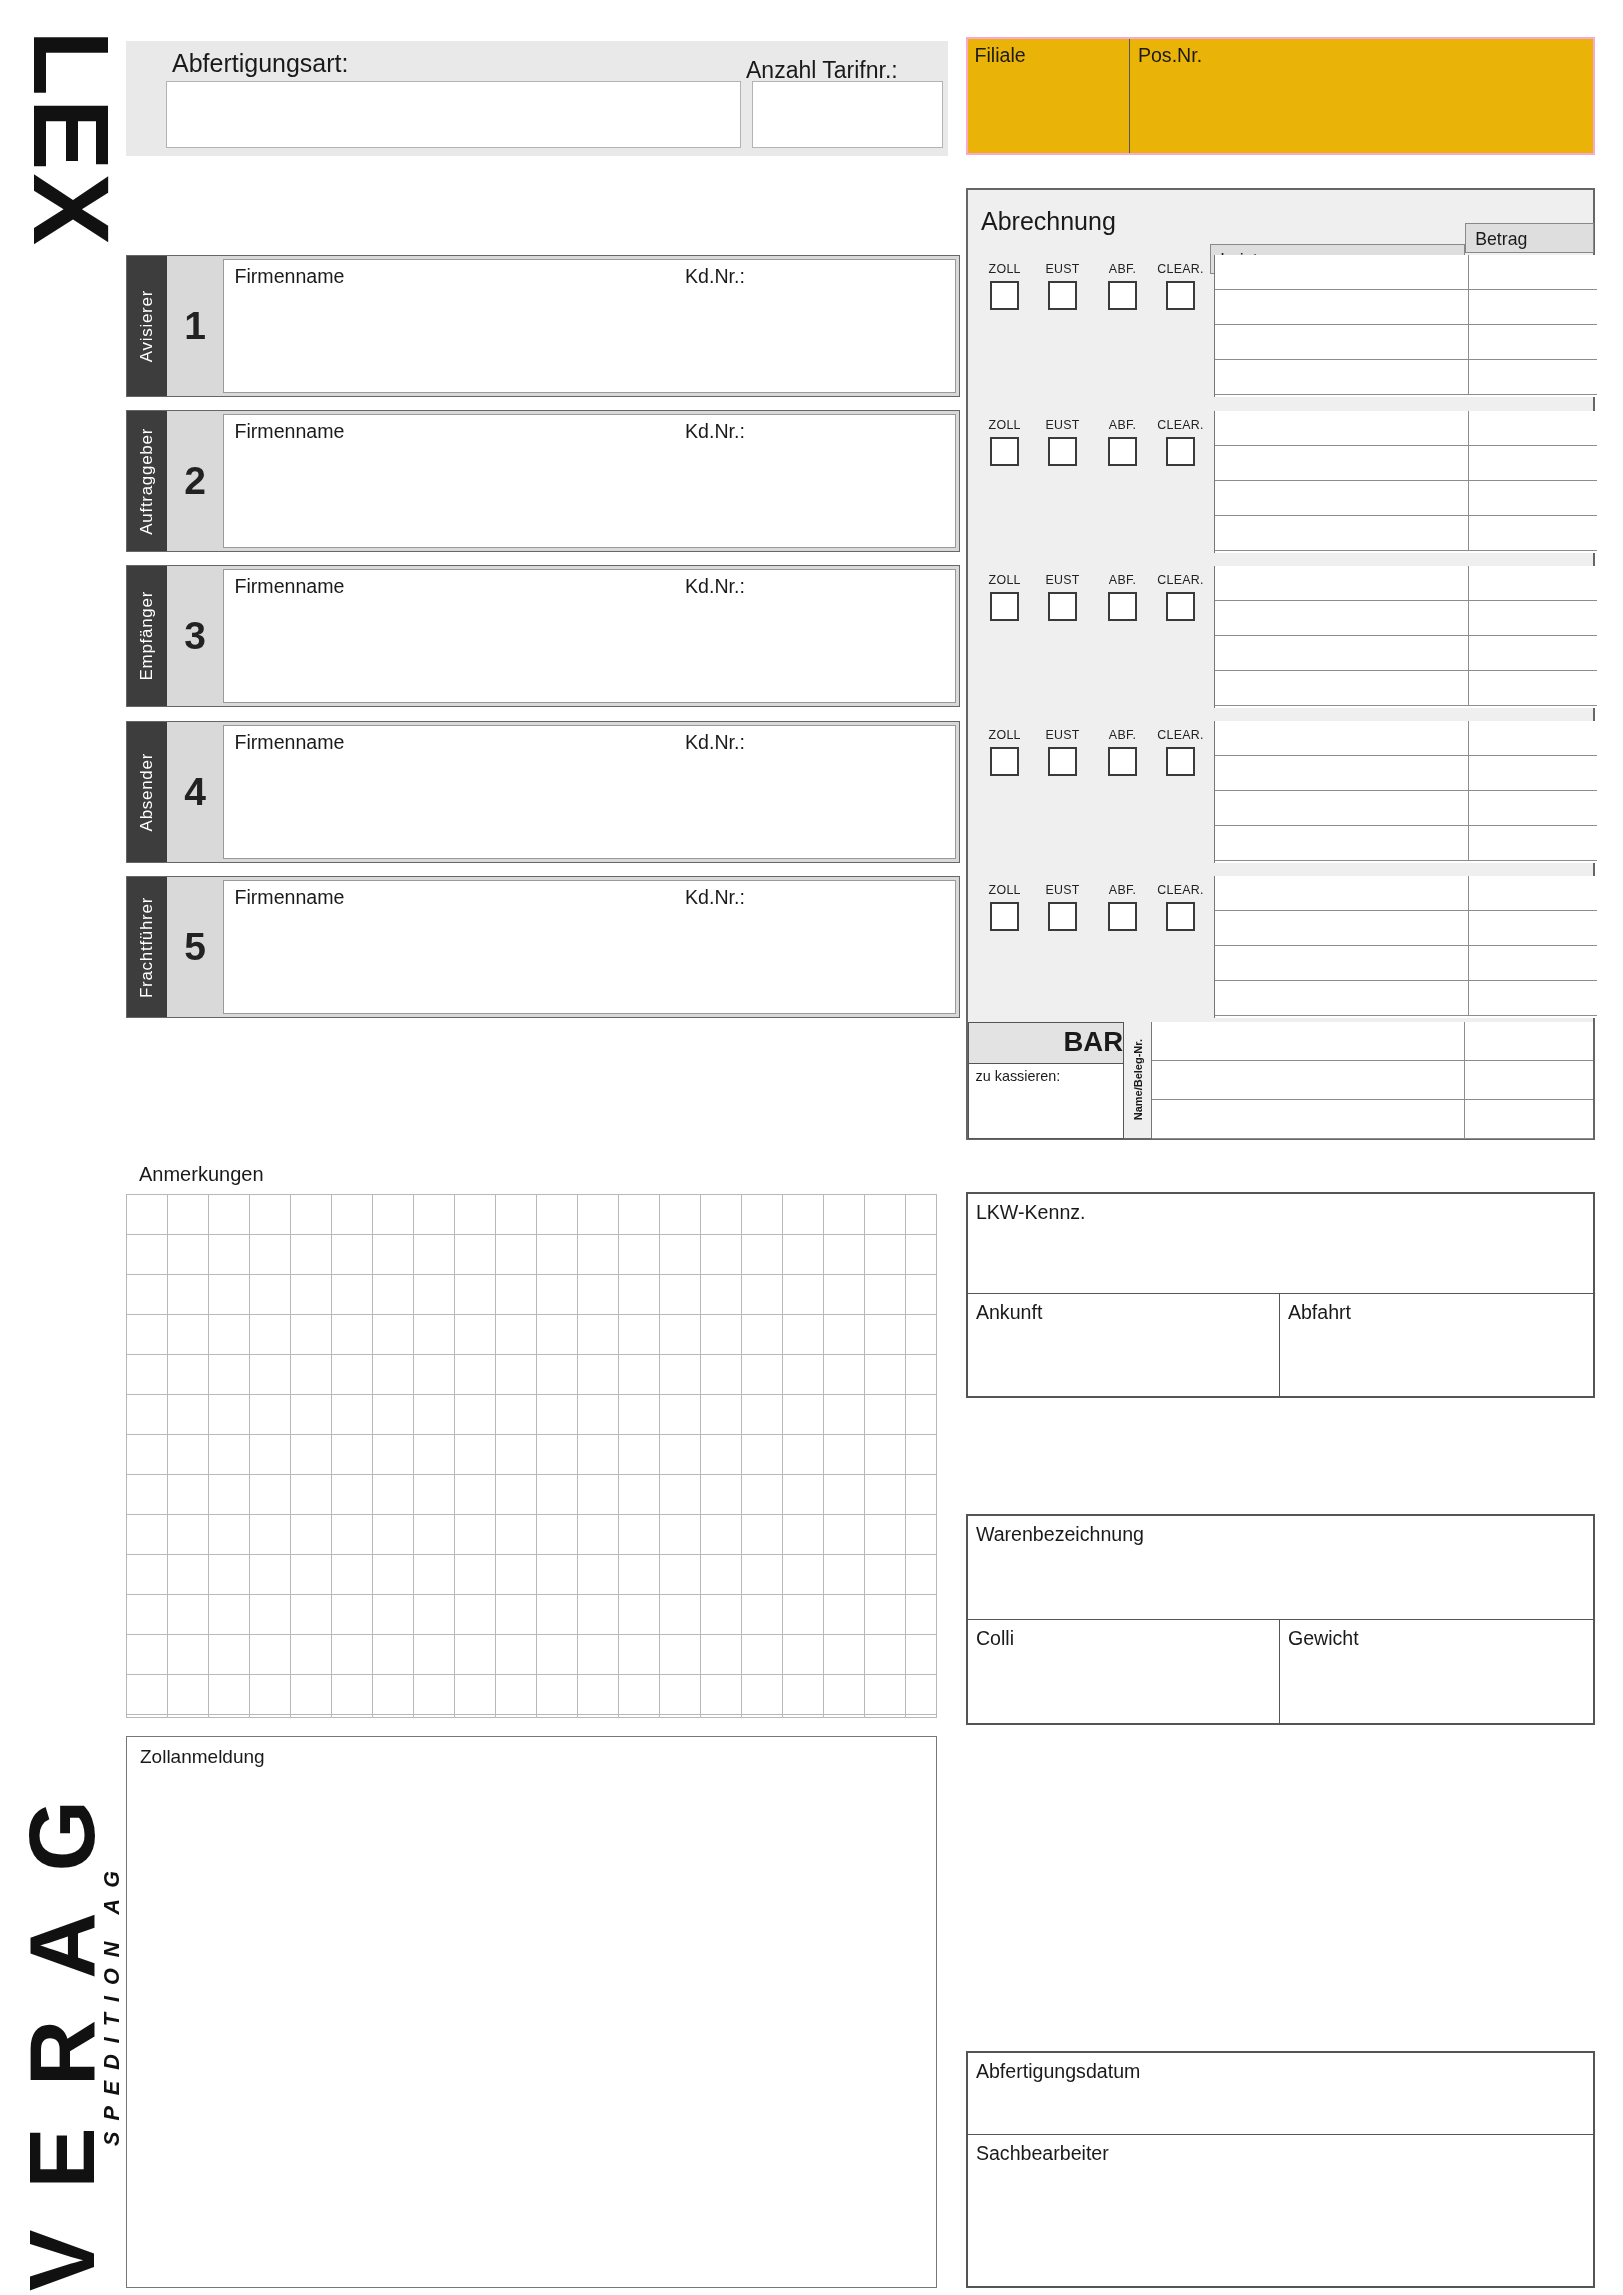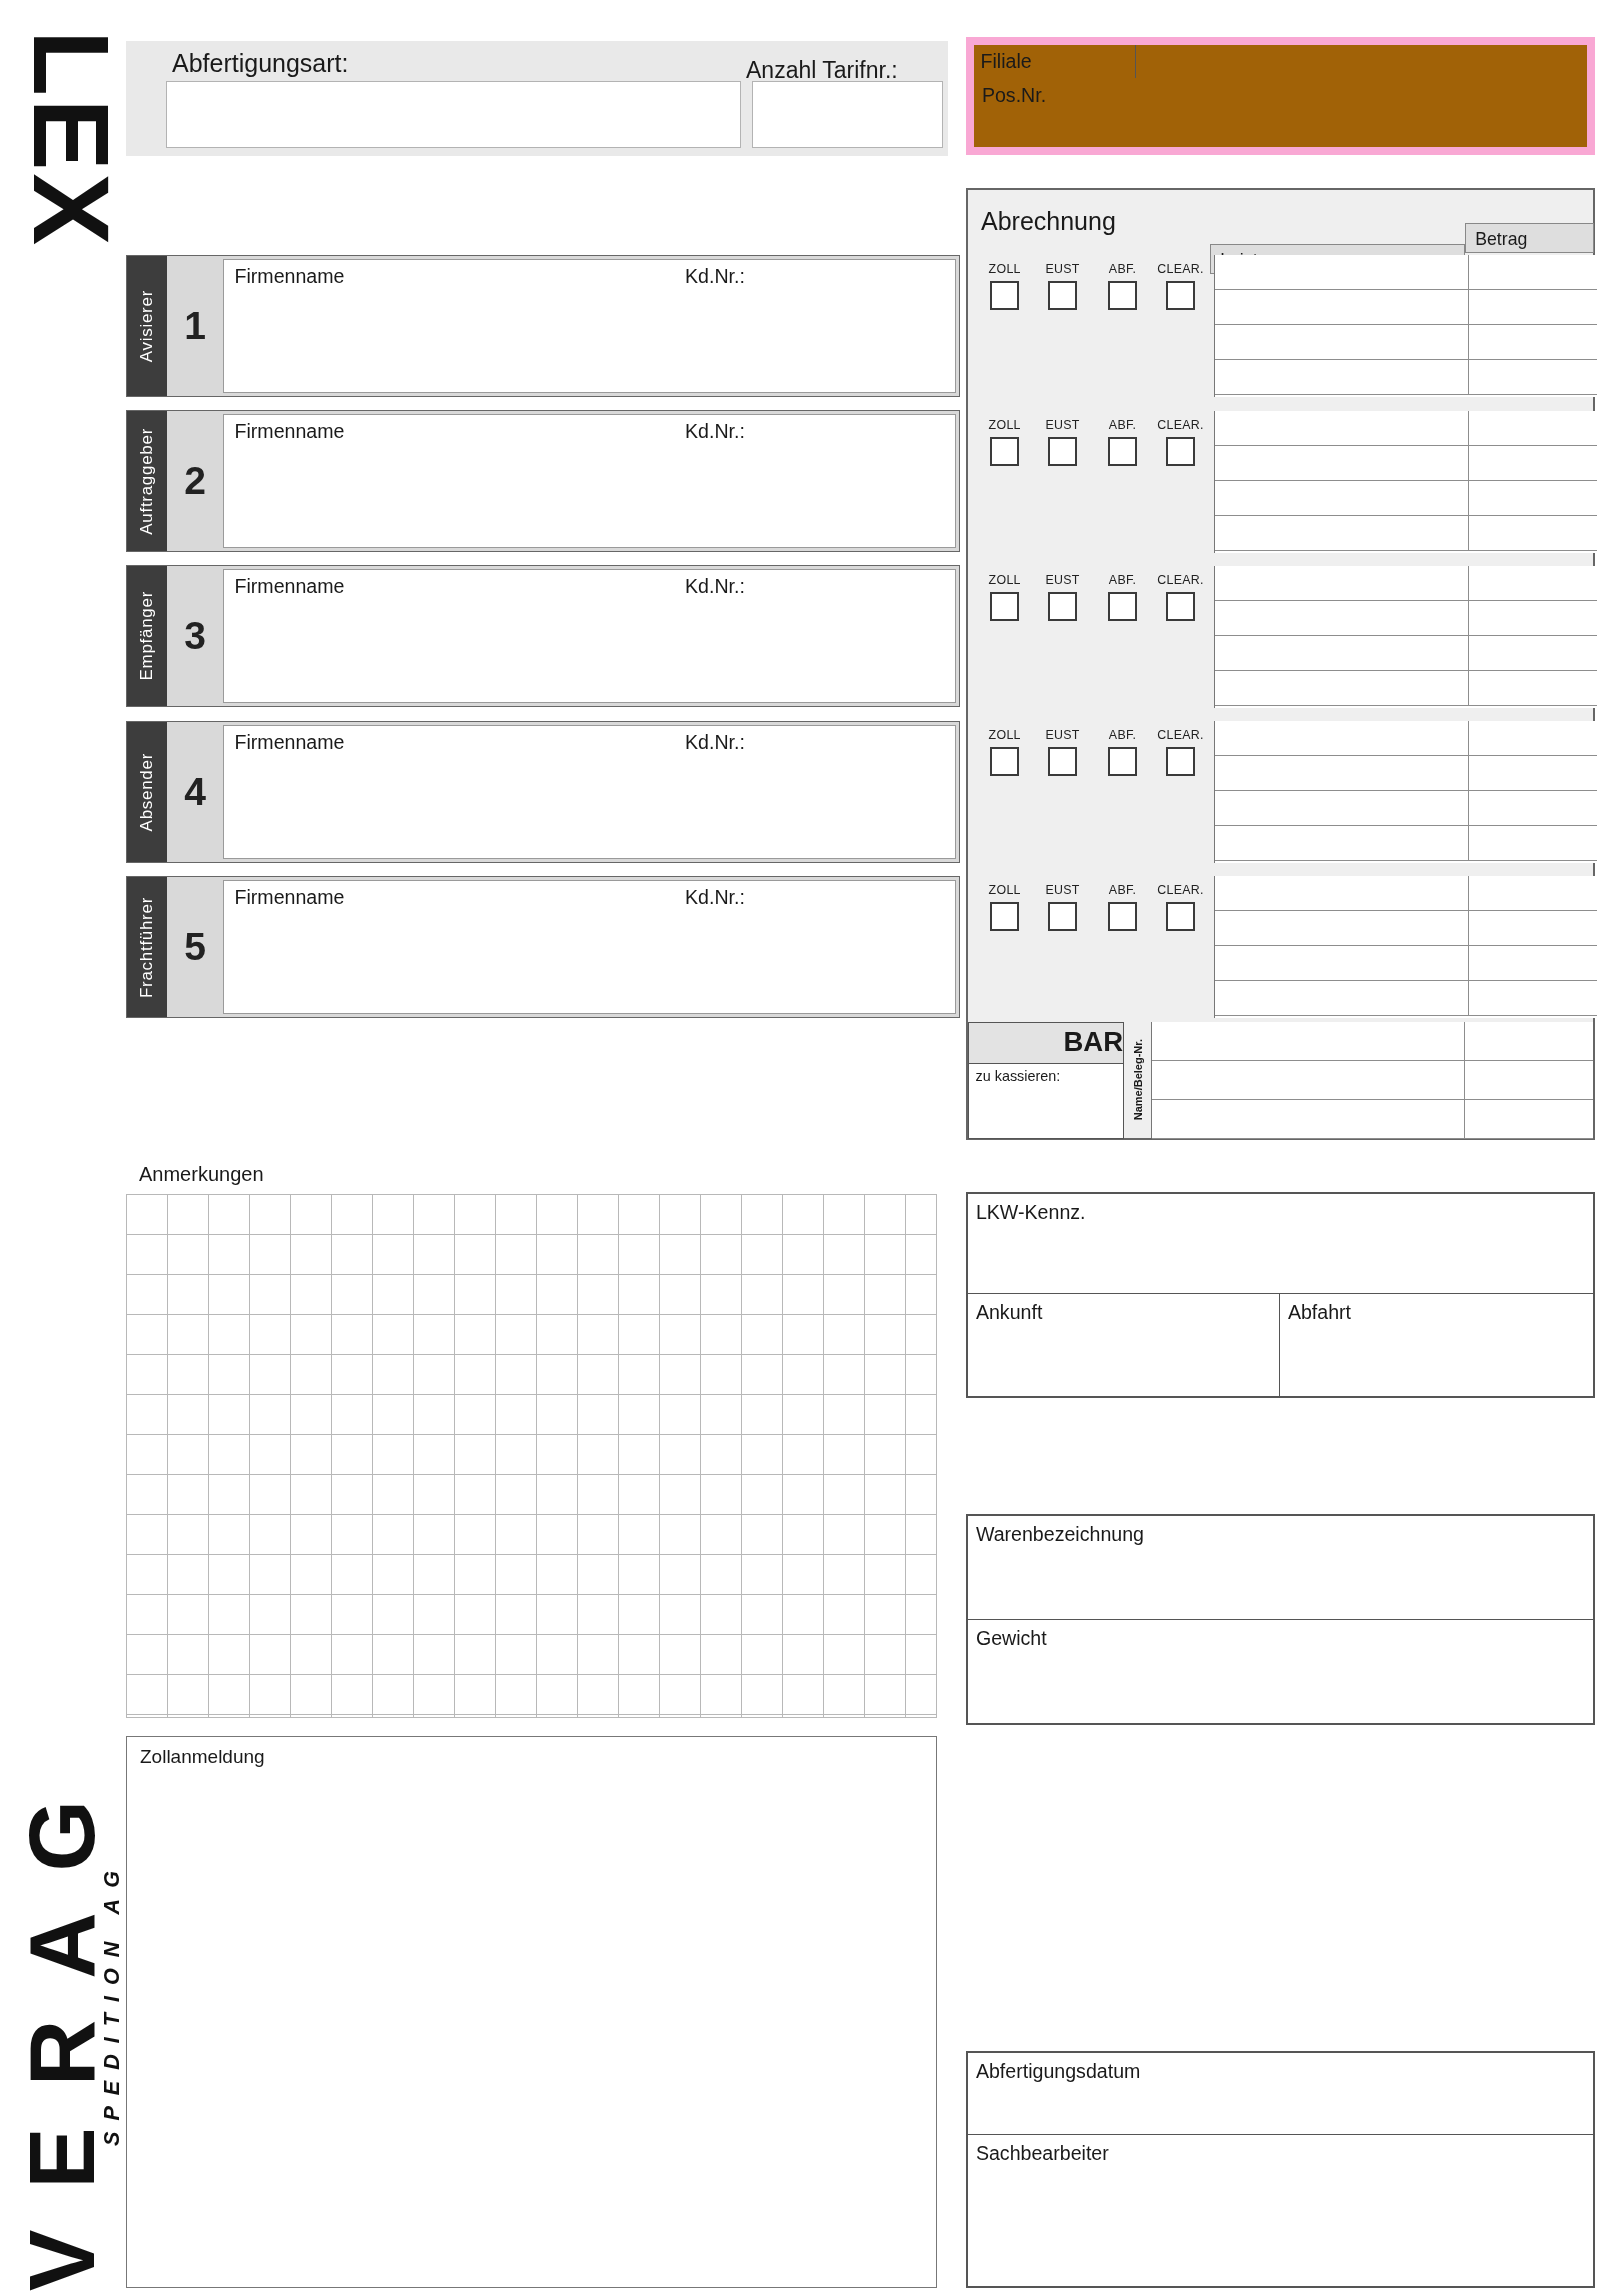--- a/index.html
+++ b/index.html
@@ -15,21 +15,21 @@
   .sped { position:absolute; left:99px; top:1845px; height:301px; font-size:21.6px; font-weight:bold; font-style:italic; letter-spacing:11px; color:#111; }
 
   
   .top-band { position:absolute; left:126px; top:41px; width:822px; height:115px; background:#e9e9e9; }
   .abf-lbl { position:absolute; left:46px; top:7.9px; font-size:25px; }
   .anz-lbl { position:absolute; left:620px; top:15.7px; font-size:23px; }
   .input-box { position:absolute; background:#fff; border:1.3px solid #b3b3b3; }
   .box-a { left:40px; top:40px; width:575px; height:67px; }
   .box-b { left:626px; top:40px; width:191px; height:67px; }
 
-  .filiale-box { position:absolute; left:966px; top:37px; width:629px; height:118px; border:8px solid #f9a8d4; background:#a16207; display:flex;flex-direction:column; }
+  .filiale-box { position:absolute; left:966px; top:37px; width:629px; height:118px; border:2px solid #f9a8d4; background:#eab308; display:flex; }
   .filiale-cell { width:162px; border-right:1.3px solid #555; padding:5.2px 6.5px; }
   .posnr-cell { flex:1; padding:5.2px 7.9px; }
   .cell-lbl { font-size:19.6px; display:block; }
 
   
   .party-left { position:absolute; left:126px; width:834px; height:142px; background:#d9d9d9; border:1.3px solid #666; }
   .role-bar { position:absolute; left:0; top:0; width:40px; height:100%; background:#3d3d3d; color:#fff; display:flex; align-items:center; justify-content:center; }
   .role-bar .vtext { font-size:17px; letter-spacing:0.7px; }
   .num-area { position:absolute; left:40px; top:0; width:56px; height:100%; display:flex; align-items:center; justify-content:center; font-size:39px; font-weight:bold; color:#222; }
   .firm-box { position:absolute; left:96px; top:3.3px; right:3.3px; bottom:3.3px; background:#fff; border:1.3px solid #9a9a9a; }
@@ -406,20 +406,23 @@
         <span class="cell-lbl">Abfahrt</span>
       </div>
     </div>
   </div>
 
   <div class="split-box waren-box">
     <div class="split-top" style="height:103px">
       <span class="cell-lbl">Warenbezeichnung</span>
     </div>
     <div class="split-bottom" style="height:104px">
+      <div class="half-l">
+        <span class="cell-lbl">Colli</span>
+      </div>
       <div class="half-r">
         <span class="cell-lbl">Gewicht</span>
       </div>
     </div>
   </div>
 
   <div class="zoll-box">
     <span class="zoll-lbl">Zollanmeldung</span>
   </div>
 

